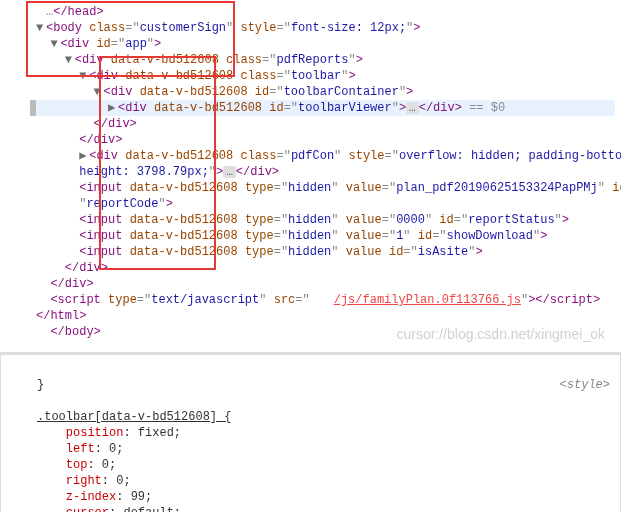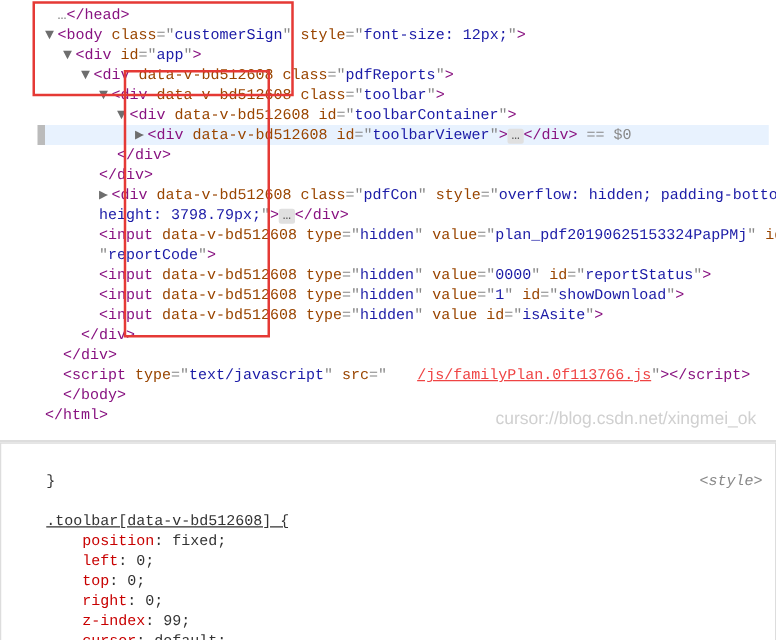--- a/index.html
+++ b/index.html
@@ -121,22 +121,22 @@
 
   <div class="line">      <span class="angle">&lt;</span><span class="tag-open">input</span> <span class="attr-name">data-v-bd512608</span> <span class="attr-name">type</span><span class="grey">="</span><span class="attr-val">hidden</span><span class="grey">"</span> <span class="attr-name">value</span><span class="grey">="</span><span class="attr-val">1</span><span class="grey">"</span> <span class="attr-name">id</span><span class="grey">="</span><span class="attr-val">showDownload</span><span class="grey">"</span><span class="angle">&gt;</span></div>
 
   <div class="line">      <span class="angle">&lt;</span><span class="tag-open">input</span> <span class="attr-name">data-v-bd512608</span> <span class="attr-name">type</span><span class="grey">="</span><span class="attr-val">hidden</span><span class="grey">"</span> <span class="attr-name">value</span> <span class="attr-name">id</span><span class="grey">="</span><span class="attr-val">isAsite</span><span class="grey">"</span><span class="angle">&gt;</span></div>
 
   <div class="line">    <span class="tag-open">&lt;/div&gt;</span></div>
   <div class="line">  <span class="tag-open">&lt;/div&gt;</span></div>
 
   <div class="line">  <span class="angle">&lt;</span><span class="tag-open">script</span> <span class="attr-name">type</span><span class="grey">="</span><span class="attr-val">text/javascript</span><span class="grey">"</span> <span class="attr-name">src</span><span class="grey">="</span><span class="attr-val"><a>/js/familyPlan.0f113766.js</a></span><span class="grey">"</span><span class="angle">&gt;</span><span class="angle">&lt;/</span><span class="tag-open">script</span><span class="angle">&gt;</span></div>
 
+  <div class="line"><span class="tag-open">&lt;/html&gt;</span></div>
   <div class="line">  <span class="tag-open">&lt;/body&gt;</span></div>
-  <div class="line"><span class="tag-open">&lt;/html&gt;</span></div>
 
   <div class="watermark">cursor://blog.csdn.net/xingmei_ok</div>
 
   <div class="redbox box1"></div>
   <div class="redbox box2"></div>
 </div>
 
 <div class="divider"></div>
 
 <div class="styles-panel rel">

